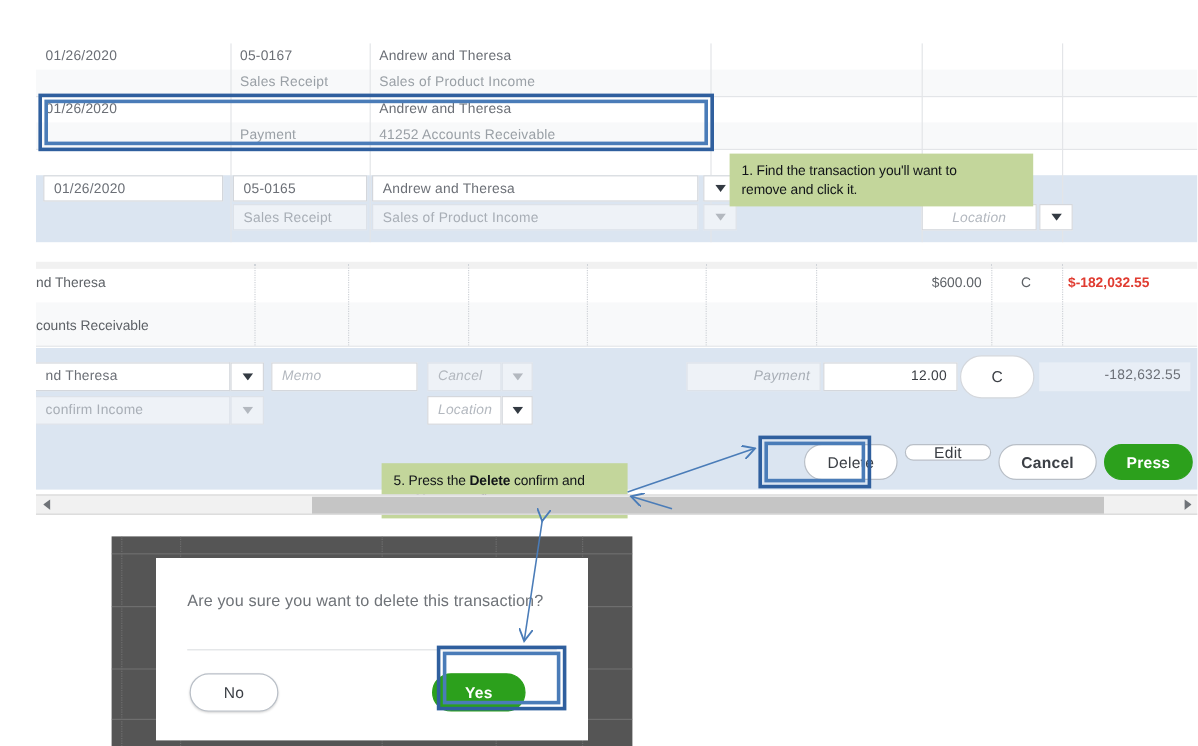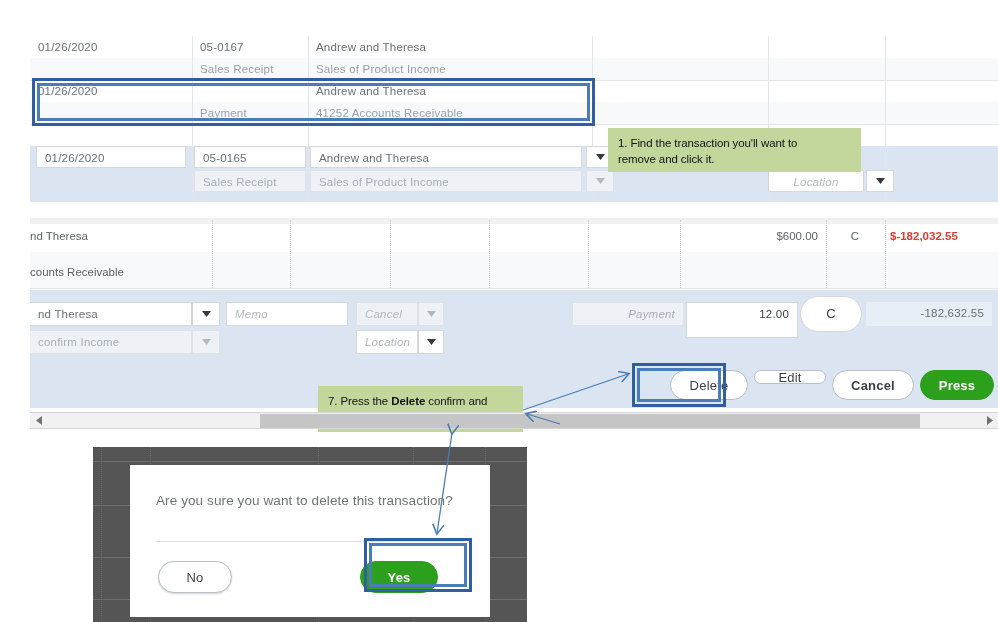--- a/index.html
+++ b/index.html
@@ -367,36 +367,36 @@
     </div>
 
     <div class="inp" style="left:326px; top:40px; width:62px; height:24px; color:#b3b8bf; font-style:italic;">Location</div>
     <div class="caret" style="left:388px; top:40px; width:26px; height:24px;">
       <svg width="9" height="6" viewBox="0 0 9 6">
           <path d="M0 0 L9 0 L4.5 6 Z" fill="#333a42"></path>
         </svg>
     </div>
 
     <div class="inp ghost" style="left:542px; top:12px; width:112px; height:24px; color:#a8aeb6; font-style:italic; text-align:right; padding-right:8px;">Payment</div>
-    <div class="inp" style="left:656px; top:12px; width:112px; height:36px; text-align:right; padding-right:8px; color:#3b3f45;">12.00</div>
+    <div class="inp" style="left:656px; top:12px; width:112px; height:24px; text-align:right; padding-right:8px; color:#3b3f45;">12.00</div>
     <div class="inp" style="left:770px; top:6px; width:62px; height:36px; border-radius:18px; text-align:center; padding-left:0; line-height:34px; color:#3b3f45; font-size:13px;">C</div>
     <div class="inp ghost" style="left:836px; top:12px; width:126px; height:24px; text-align:right; padding-right:8px; color:#6b6f76; border:none; background:#e8eef6;">-182,632.55</div>
 
     <div class="pill" style="left:640px; top:80px; width:78px; height:30px;">Delete</div>
     <div class="pill" style="left:724px; top:80px; width:72px; height:14px;">Edit</div>
     <div class="pill" style="left:802px; top:80px; width:82px; height:30px;font-weight:bold;">Cancel</div>
     <div class="pill green" style="left:890px; top:80px; width:74px; height:30px;">Press</div>
   </div>
 
   <div class="hl-box" style="left:632px; top:363px; width:94px; height:44px;">
     <div class="inner"></div>
   </div>
 
   <div class="callout" style="left:318px; top:386px; width:205px; height:46px;">
-    <div><span>7. Press the </span><b>Delete</b><span> confirm and</span></div>
+    <div><span>5. Press the </span><b>Delete</b><span> confirm and</span></div>
     <div><span>tap </span><b>Yes</b><span> to confirm.</span></div>
   </div>
 
   <div id="hscroll">
     <div class="sb-arrow" style="left:0px;">
       <svg width="6" height="9" viewBox="0 0 6 9">
           <path d="M6 0 L6 9 L0 4.5 Z" fill="#6f7378"></path>
         </svg>
     </div>
     <div class="thumb" style="left:230px; width:660px;"></div>

